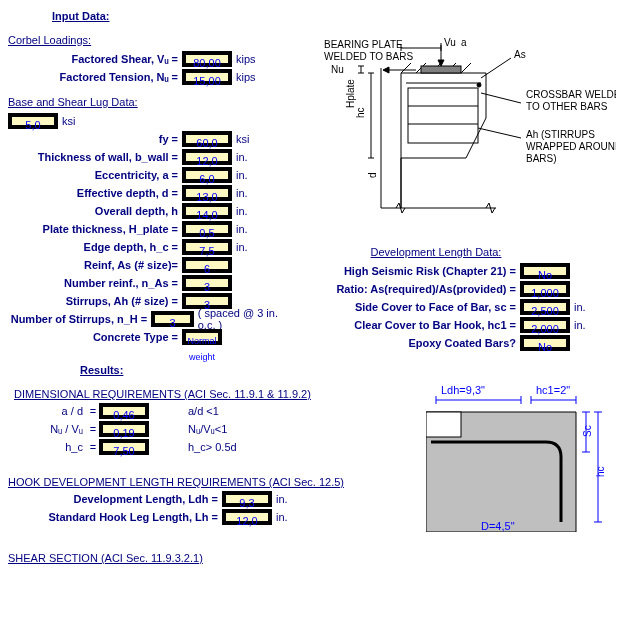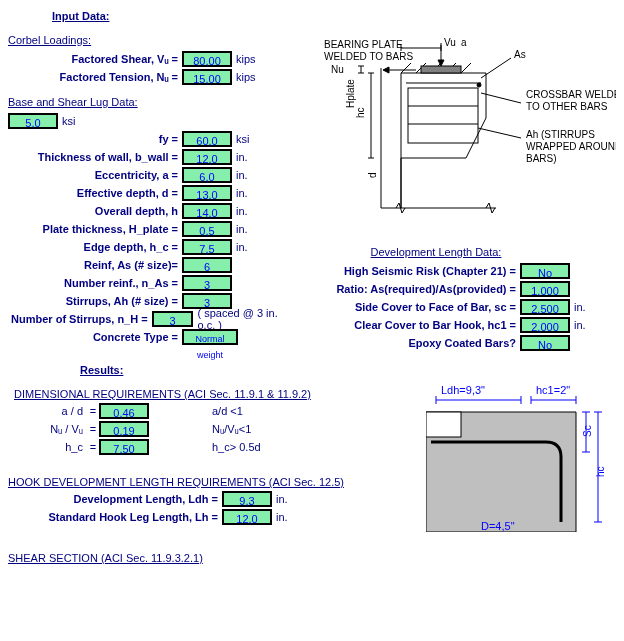--- a/index.html
+++ b/index.html
@@ -33,22 +33,22 @@
     padding-right: 4px;
     font-weight: bold;
   }
   .label.w170 { width: 170px; }
   .label.w230 { width: 230px; }
   .val {
     width: 50px;
     height: 16px;
     line-height: 16px;
     text-align: center;
-    border: 2px solid #000000;
-    background: #86efac;
+    border: 4px solid #000000;
+    background: #fef9c3;
     color: #0000ff;
     font-size: 11px;
     box-sizing: border-box;
   }
   .val.small { font-size: 9px; }
   .unit {
     margin-left: 4px;
     width: 28px;
   }
   .two-col {
@@ -59,21 +59,20 @@
   .col-right { flex: 1; }
   .diagram-label {
     font-size: 10px;
     fill: #000;
     font-family: Arial, sans-serif;
   }
   .res-row {
     display: flex;
     align-items: center;
     height: 18px;
-    gap: 24px;
   }
   .res-left {
     display: flex;
     align-items: center;
     width: 150px;
   }
   .res-sym {
     width: 75px;
     text-align: right;
     padding-right: 4px;
@@ -159,21 +158,21 @@
       <div class="label w170">Stirrups, Ah (# size) =</div>
       <div class="val">3</div>
     </div>
     <div class="row">
       <div class="label w170">Number of Stirrups, n_H =</div>
       <div class="val">3</div>
       <div style="margin-left:4px;">( spaced @ 3 in. o.c. )</div>
     </div>
     <div class="row">
       <div class="label w170">Concrete Type =</div>
-      <div class="val small" style="width:56px;">Normal weight</div>
+      <div class="val small" style="width:40px;">Normal weight</div>
     </div>
   </div>
 
   <div class="col-right">
     
     <svg width="330" height="200" style="margin-top:10px;">
       <g stroke="#000" stroke-width="1" fill="none">
 
         <path d="M95,30 L95,170 L115,170 L115,35 L200,35 L200,80 L180,120 L115,120 L115,170 L210,170"></path>
 

